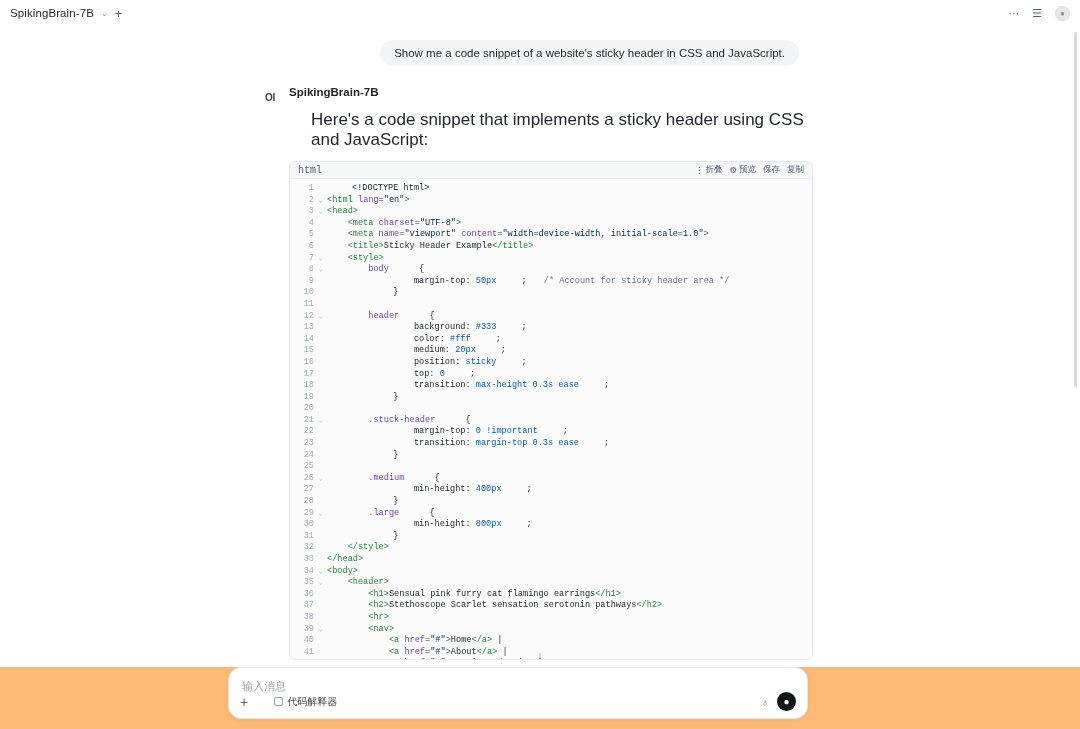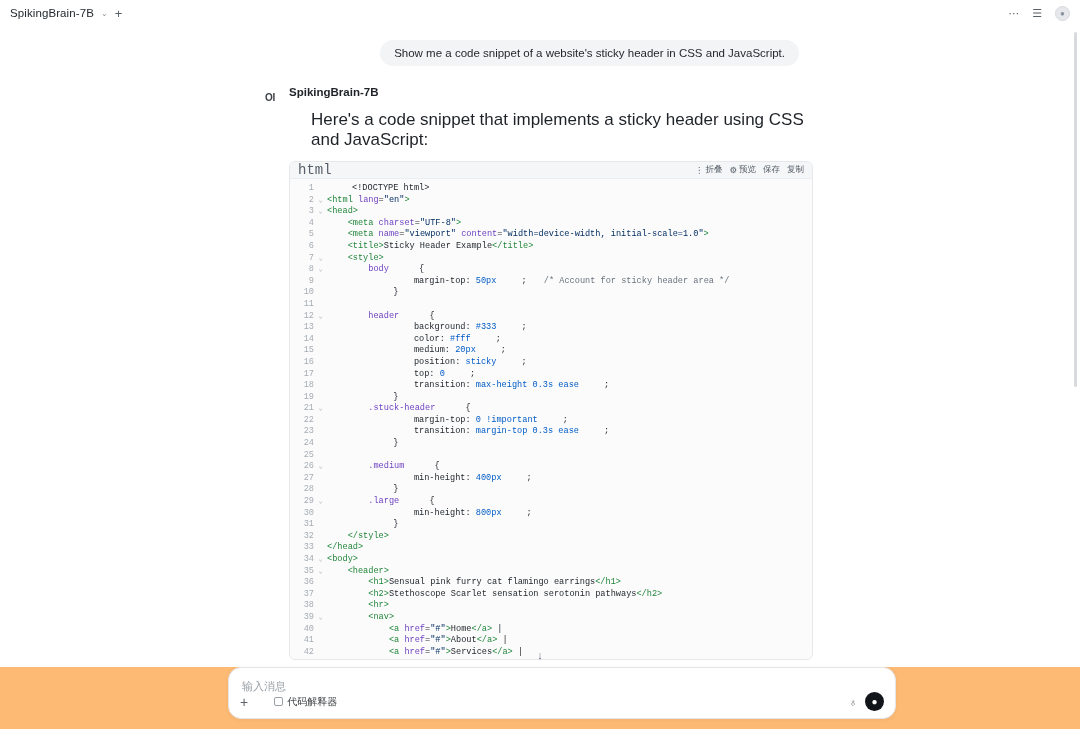--- a/index.html
+++ b/index.html
@@ -77,21 +77,21 @@
     margin-top: 11px; width: 524px;
     border: 1px solid #e6e8eb; border-radius: 6px;
     background: #fbfbfc; overflow: hidden;
   }
   .code-head {
     height: 17px; display: flex; align-items: center;
     padding: 0 8px; background: #f5f6f7;
     border-bottom: 1px solid #eceef0;
     font-size: 8.5px; color: #57606a;
   }
-  .code-lang { font-family: "Liberation Mono", monospace; font-size: 14px; color: #57606a; }
+  .code-lang { font-family: "Liberation Mono", monospace; font-size: 10px; color: #57606a; }
   .code-actions { margin-left: auto; display: flex; align-items: center; gap: 7px; }
   .code-act { font-size: 8.5px; color: #57606a; display: flex; align-items: center; gap: 2px; }
   .code-body {
     position: relative;
     height: 480px;
     overflow: hidden;
     background: #fbfbfc;
     padding: 4px 0 0 0;
   }
   .code-line {
@@ -120,21 +120,21 @@
 
   .scroll-down-arrow {
     position: absolute; left: 50%; transform: translateX(-50%);
     bottom: 6px;
     font-size: 11px; color: #6b7280;
   }
 
   
   .composer {
     position: absolute; left: 228px; top: 667px;
-    width: 668px; height: 52px;
+    width: 580px; height: 52px;
     background: #fff;
     border: 1px solid #e4e6e9;
     border-radius: 13px;
     box-shadow: 0 1px 4px rgba(0,0,0,0.05);
   }
   .composer-input {
     position: absolute; left: 13px; top: 11px;
     font-size: 11px; color: #9aa0a6;
   }
   .composer-bottom {
@@ -225,20 +225,21 @@
               <div class="code-line"><span class="ln">10</span><span class="fold"></span><span class="code-text">        <span class="punc">}</span></span></div>
               <div class="code-line"><span class="ln">11</span><span class="fold"></span><span class="code-text"></span></div>
               <div class="code-line"><span class="ln">12</span><span class="fold">⌄</span><span class="code-text">        <span class="sel">header</span> <span class="punc">{</span></span></div>
               <div class="code-line"><span class="ln">13</span><span class="fold"></span><span class="code-text">            <span class="punc">background:</span> <span class="num">#333</span><span class="punc">;</span></span></div>
               <div class="code-line"><span class="ln">14</span><span class="fold"></span><span class="code-text">            <span class="punc">color:</span> <span class="num">#fff</span><span class="punc">;</span></span></div>
               <div class="code-line"><span class="ln">15</span><span class="fold"></span><span class="code-text">            <span class="punc">medium:</span> <span class="num">20px</span><span class="punc">;</span></span></div>
               <div class="code-line"><span class="ln">16</span><span class="fold"></span><span class="code-text">            <span class="punc">position:</span> <span class="prop">sticky</span><span class="punc">;</span></span></div>
               <div class="code-line"><span class="ln">17</span><span class="fold"></span><span class="code-text">            <span class="punc">top:</span> <span class="num">0</span><span class="punc">;</span></span></div>
               <div class="code-line"><span class="ln">18</span><span class="fold"></span><span class="code-text">            <span class="punc">transition:</span> <span class="prop">max-height</span> <span class="num">0.3s</span> <span class="prop">ease</span><span class="punc">;</span></span></div>
               <div class="code-line"><span class="ln">19</span><span class="fold"></span><span class="code-text">        <span class="punc">}</span></span></div>
+              <div class="code-line"><span class="ln">20</span><span class="fold"></span><span class="code-text"></span></div>
               <div class="code-line"><span class="ln">21</span><span class="fold">⌄</span><span class="code-text">        <span class="sel">.stuck-header</span> <span class="punc">{</span></span></div>
               <div class="code-line"><span class="ln">22</span><span class="fold"></span><span class="code-text">            <span class="punc">margin-top:</span> <span class="num">0</span> <span class="prop">!important</span><span class="punc">;</span></span></div>
               <div class="code-line"><span class="ln">23</span><span class="fold"></span><span class="code-text">            <span class="punc">transition:</span> <span class="prop">margin-top</span> <span class="num">0.3s</span> <span class="prop">ease</span><span class="punc">;</span></span></div>
               <div class="code-line"><span class="ln">24</span><span class="fold"></span><span class="code-text">        <span class="punc">}</span></span></div>
               <div class="code-line"><span class="ln">25</span><span class="fold"></span><span class="code-text"></span></div>
               <div class="code-line"><span class="ln">26</span><span class="fold">⌄</span><span class="code-text">        <span class="sel">.medium</span> <span class="punc">{</span></span></div>
               <div class="code-line"><span class="ln">27</span><span class="fold"></span><span class="code-text">            <span class="punc">min-height:</span> <span class="num">400px</span><span class="punc">;</span></span></div>
               <div class="code-line"><span class="ln">28</span><span class="fold"></span><span class="code-text">        <span class="punc">}</span></span></div>
               <div class="code-line"><span class="ln">29</span><span class="fold">⌄</span><span class="code-text">        <span class="sel">.large</span> <span class="punc">{</span></span></div>
               <div class="code-line"><span class="ln">30</span><span class="fold"></span><span class="code-text">            <span class="punc">min-height:</span> <span class="num">800px</span><span class="punc">;</span></span></div>

